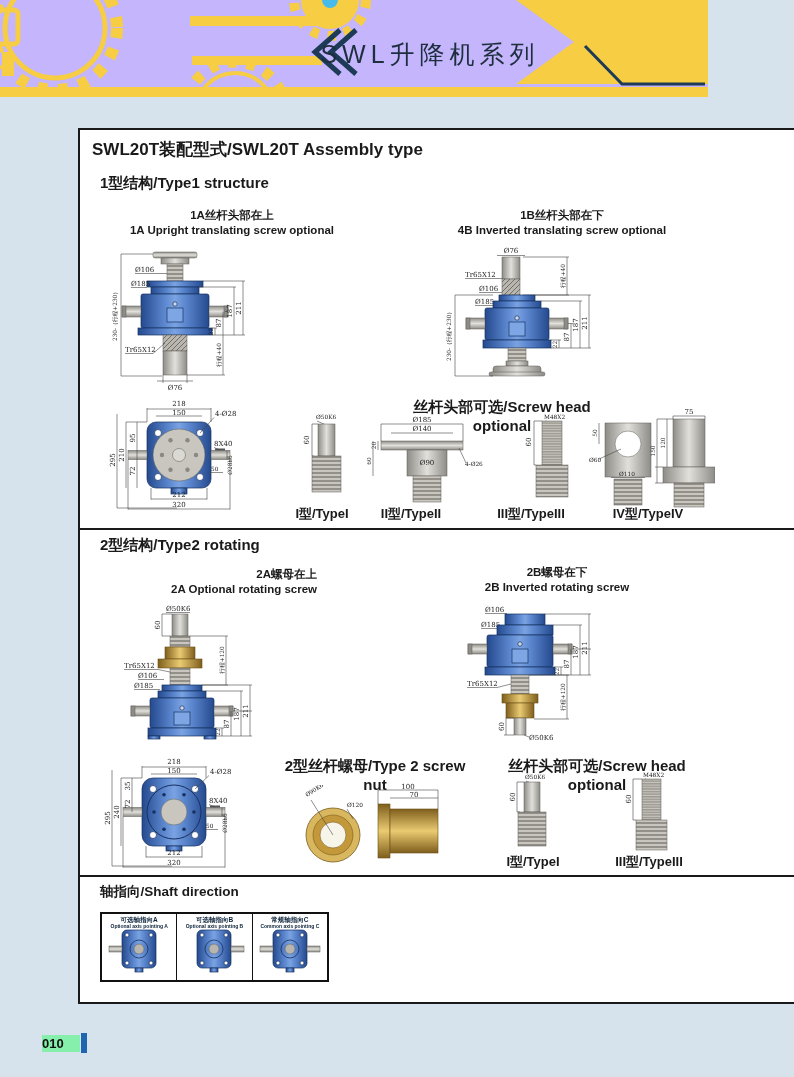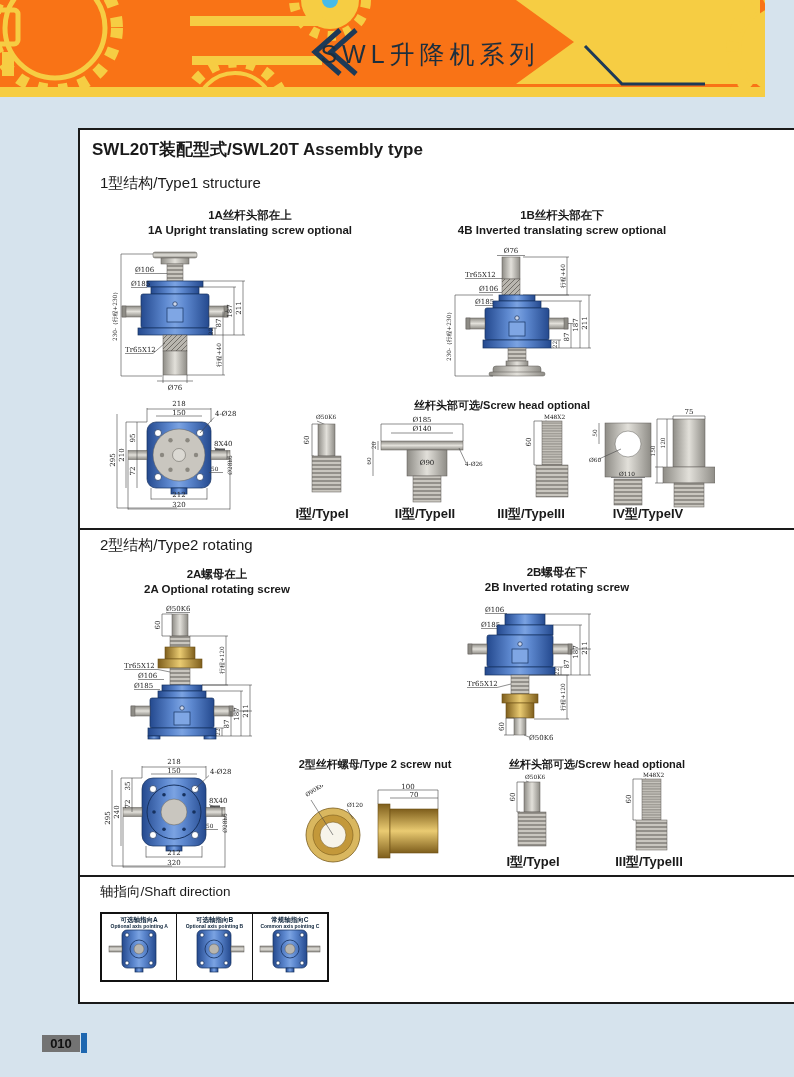--- a/index.html
+++ b/index.html
@@ -1,54 +1,54 @@
 <!DOCTYPE html>
 <html><head>
 <meta charset="utf-8">
 <style>
   html,body{margin:0;padding:0;}
   body{width:794px;height:1077px;background:#d6e3ed;font-family:"Liberation Sans",sans-serif;color:#1a1a1a;position:relative;overflow:hidden;}
   .page{position:absolute;left:0;top:0;width:794px;height:1077px;}
 
   
-  .hdr{position:absolute;left:0;top:0;width:765px;height:97px;background:#f97316;overflow:hidden;}
+  .hdr{position:absolute;left:0;top:0;width:708px;height:97px;background:#c4b5fd;overflow:hidden;}
   .hdr-strip{position:absolute;left:0;top:87px;width:794px;height:10px;background:#f6cd43;}
   .hdr-deco{position:absolute;left:0;top:0;width:794px;height:97px;}
   .hdr-cn{position:absolute;left:280px;top:38px;width:300px;text-align:center;font-size:25px;letter-spacing:5px;font-weight:500;color:#1d2f3e;}
   .hdr-en{position:absolute;left:280px;top:68px;width:300px;text-align:center;font-size:14.5px;letter-spacing:.5px;color:#1d2f3e;}
 
   
   .content-box{position:absolute;left:78px;top:128px;width:789px;height:876px;background:#ffffff;border:2px solid #1a1a1a;box-sizing:border-box;}
   .content-box *{box-sizing:border-box;}
   .abs{position:absolute;}
   .doc-title{position:absolute;left:12px;top:8px;font-size:17px;font-weight:bold;margin:0;}
-  .sec-heading{position:absolute;font-size:15px;font-weight:normal;margin:0;}
+  .sec-heading{position:absolute;font-size:15px;font-weight:bold;margin:0;}
   .variant-title{position:absolute;text-align:center;font-size:11.5px;font-weight:bold;line-height:1.3;}
-  .mini-title{position:absolute;text-align:center;font-size:11px;font-weight:bold;}
+  .mini-title{position:absolute;text-align:center;font-size:15px;font-weight:bold;}
   .type-label{position:absolute;text-align:center;font-size:13px;font-weight:bold;}
   .hr{position:absolute;left:0;width:100%;border-top:2px solid #1a1a1a;}
 
   
   svg .dim{stroke:#444;stroke-width:.6;fill:none;}
   svg .lead{stroke:#444;stroke-width:.6;}
   svg .dimtxt{font:7px "DejaVu Serif",serif;fill:#222;}
   svg .sm{font-size:5.8px;}
   svg .edge{stroke:#16315e;stroke-width:.7;}
   svg .gedge{stroke:#5c5a54;stroke-width:.5;}
 
   
   .sd-table{position:absolute;left:20px;top:782px;width:229px;height:70px;border:2px solid #111;display:flex;background:#fff;}
   .sd-cell{flex:1;border-right:1.5px solid #111;text-align:center;padding-top:2px;}
   .sd-cell:last-child{border-right:none;}
   .sd-cn{font-size:6.5px;font-weight:bold;color:#0b2239;line-height:1.1;}
   .sd-en{font-size:5px;font-weight:bold;color:#0b2239;line-height:1.2;}
 
   
   .pagenum-wrap{position:absolute;left:42px;top:1033px;display:flex;align-items:center;}
-  .pagenum{background:#737373;width:38px;height:17px;text-align:center;font-size:13px;font-weight:bold;line-height:17px;color:#111;}
+  .pagenum{background:#86efac;width:38px;height:17px;font-size:13px;font-weight:bold;line-height:17px;color:#111;}
   .pagenum-bar{width:6px;height:20px;background:#1e67b0;margin-left:1px;}
 </style>
 </head>
 <body>
 
 <svg width="0" height="0" style="position:absolute" aria-hidden="true">
   <defs>
     <linearGradient id="gBlueV" x1="0" y1="0" x2="1" y2="0">
       <stop offset="0" stop-color="#24498e"></stop>
         <stop offset=".35" stop-color="#5d88cf"></stop>
@@ -133,21 +133,21 @@
     <div class="hdr-cn">SWL升降机系列</div>
     <div class="hdr-strip"></div>
   </header>
 
   <main class="content-box">
 
     <h1 class="doc-title">SWL20T装配型式/SWL20T Assembly type</h1>
 
     <h2 class="sec-heading" style="left:20px;top:44px;">1型结构/Type1 structure</h2>
 
-    <div class="variant-title" style="left:42px;top:78px;width:220px;margin-left:18px;">
+    <div class="variant-title" style="left:42px;top:78px;width:220px;">
       <div>1A丝杆头部在上</div>
       <div>1A Upright translating screw optional</div>
     </div>
     <div class="variant-title" style="left:372px;top:78px;width:220px;">
       <div>1B丝杆头部在下</div>
       <div>4B Inverted translating screw optional</div>
     </div>
 
     <svg class="abs" style="left:27px;top:115px;" width="190" height="152" viewBox="0 0 190 152">
       <line class="dim" x1="14" y1="9" x2="14" y2="131"></line>
@@ -361,29 +361,29 @@
       <line class="dim" x1="80" y1="12" x2="80" y2="60"></line>
       <text class="dimtxt sm" text-anchor="middle" transform="rotate(-90 78 36)" x="78" y="36">120</text>
       <line class="dim" x1="70" y1="12" x2="70" y2="76"></line>
       <line class="dim" x1="70" y1="12" x2="86" y2="12"></line>
         <line class="dim" x1="68" y1="60" x2="76" y2="60"></line>
         <line class="dim" x1="68" y1="76" x2="76" y2="76"></line>
       <text class="dimtxt sm" text-anchor="middle" transform="rotate(-90 68 44)" x="68" y="44">150</text>
     </svg>
 
     <div class="type-label" style="left:202px;top:375px;width:80px;">I型/TypeI</div>
-    <div class="type-label" style="left:295px;top:375px;width:100px;">II型/TypeII</div>
+    <div class="type-label" style="left:281px;top:375px;width:100px;">II型/TypeII</div>
     <div class="type-label" style="left:401px;top:375px;width:100px;">III型/TypeIII</div>
     <div class="type-label" style="left:518px;top:375px;width:100px;">IV型/TypeIV</div>
 
     <div class="hr" style="top:398px;"></div>
 
     <h2 class="sec-heading" style="left:20px;top:406px;">2型结构/Type2 rotating</h2>
 
-    <div class="variant-title" style="left:37px;top:437px;width:200px;">
+    <div class="variant-title" style="left:37px;top:437px;width:200px;text-align:right;">
       <div>2A螺母在上</div>
       <div>2A Optional rotating screw</div>
     </div>
     <div class="variant-title" style="left:377px;top:435px;width:200px;">
       <div>2B螺母在下</div>
       <div>2B Inverted rotating screw</div>
     </div>
 
     <svg class="abs" style="left:20px;top:474px;" width="185" height="155" viewBox="0 0 185 155">
       <text class="dimtxt" x="66" y="7">Ø50K6</text>

